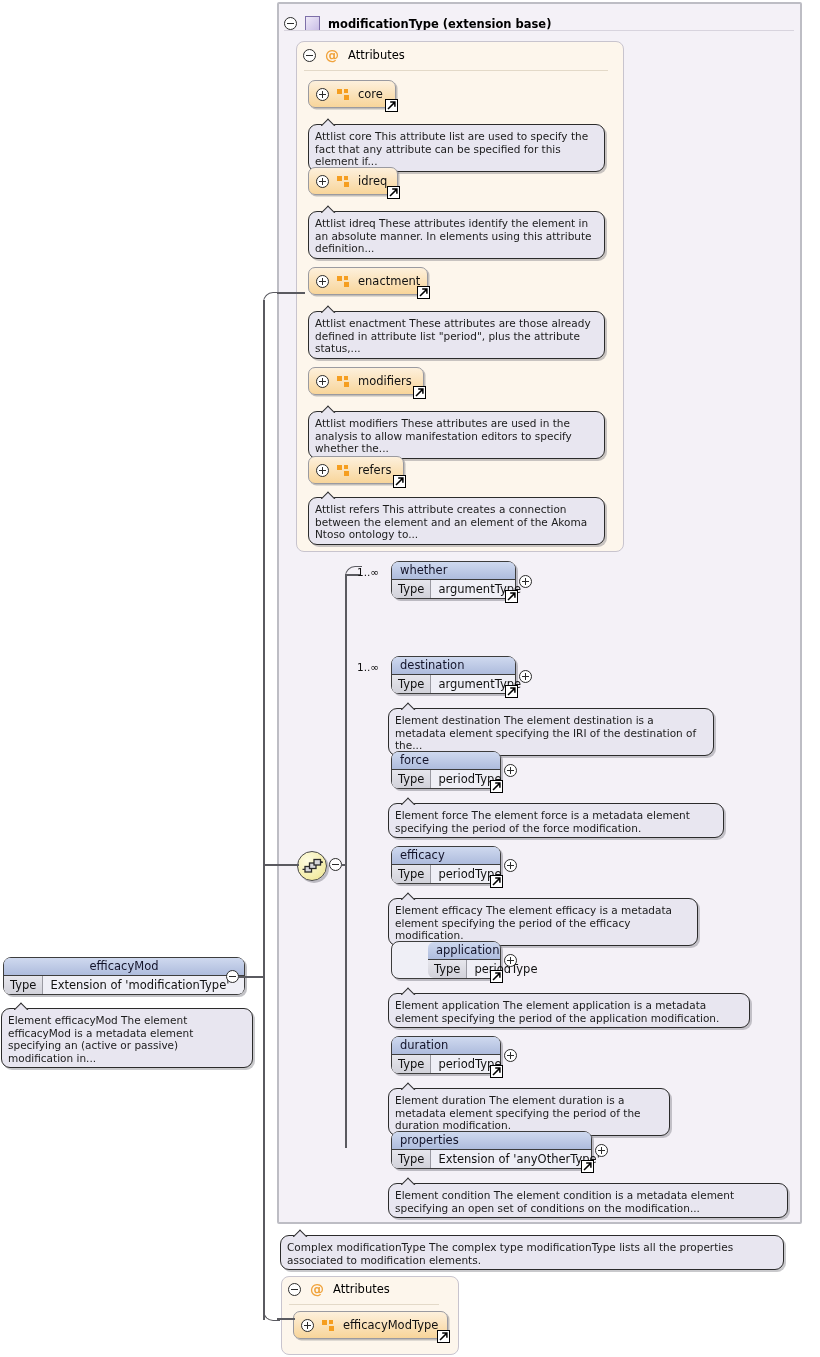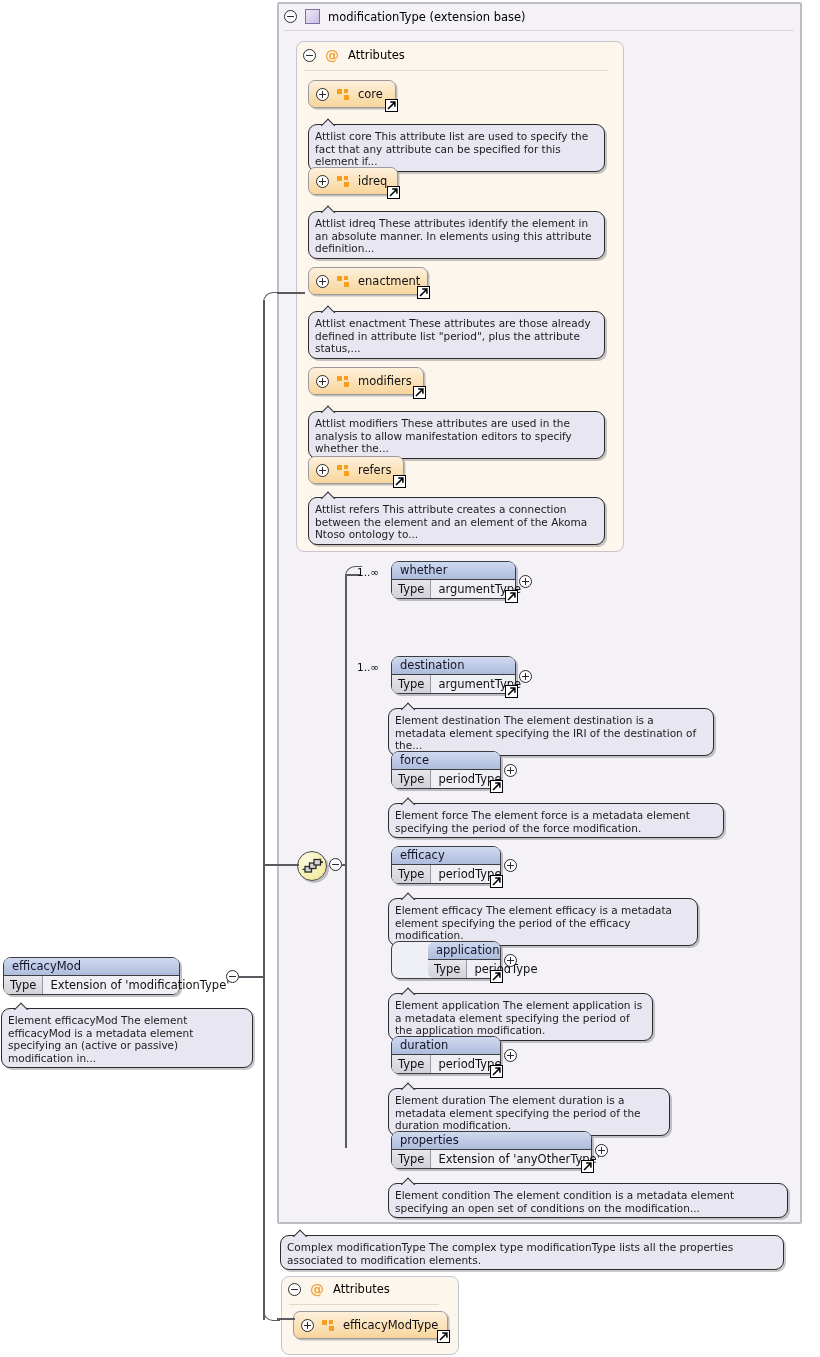--- a/index.html
+++ b/index.html
@@ -152,21 +152,21 @@
     position:absolute;font-size:10.5px;color:#111;white-space:nowrap;
   }
 </style>
 </head>
 <body>
 
 <div id="stage">
 
   <div class="typebox" style="left:277px;top:2px;width:525px;height:1222px;"></div>
 
-  <div class="typebox-header" style="left:284px;top:9px;">
+  <div class="typebox-header" style="left:284px;top:16px;font-weight:bold;">
     <span class="toggle"></span>
     <span class="ct-icon"></span>
     <span>modificationType (extension base)</span>
   </div>
   <div class="typebox-sep" style="left:284px;top:30px;width:510px;"></div>
 
   <div class="attrbox" style="left:296px;top:41px;width:328px;height:511px;"></div>
 
   <div class="attrbox-header" style="left:303px;top:48px;">
     <span class="toggle"></span>
@@ -375,21 +375,21 @@
       <span class="k">Type</span>
       <span class="v">periodType</span>
     </div>
     <span class="extref">
       <svg width="9" height="9" viewBox="0 0 9 9">
           <path d="M1 8 L7.4 1.6 M3.2 1.1 H7.9 V5.8" stroke="#000" stroke-width="1.5" fill="none"></path>
         </svg>
     </span>
   </div>
   <span class="toggle plus" style="position:absolute;left:504px;top:954px;"></span>
-  <div class="doc" style="left:388px;top:993px;width:265px;">
+  <div class="doc" style="left:388px;top:993px;width:362px;">
     <span class="tail"></span>
     <span>Element application The element application is a metadata element specifying the period of the application modification.</span>
   </div>
 
   <div class="elnode" style="left:391px;top:1036px;width:110px;">
     <div class="el-name">duration</div>
     <div class="el-type">
       <span class="k">Type</span>
       <span class="v">periodType</span>
     </div>
@@ -444,21 +444,21 @@
         <i></i>
       </span>
     <span class="label">efficacyModType</span>
     <span class="extref">
       <svg width="9" height="9" viewBox="0 0 9 9">
           <path d="M1 8 L7.4 1.6 M3.2 1.1 H7.9 V5.8" stroke="#000" stroke-width="1.5" fill="none"></path>
         </svg>
     </span>
   </div>
 
-  <div class="elnode" style="left:3px;top:957px;width:177px;">
+  <div class="elnode" style="left:3px;top:957px;width:242px;text-align:center;">
     <div class="el-name">efficacyMod</div>
     <div class="el-type">
       <span class="k">Type</span>
       <span class="v">Extension of 'modificationType'</span>
     </div>
   </div>
   <span class="toggle" style="position:absolute;left:226px;top:970px;"></span>
   <div class="doc" style="left:1px;top:1008px;width:252px;">
     <span class="tail"></span>
     <span>Element efficacyMod The element efficacyMod is a metadata element specifying an (active or passive) modification in...</span>

